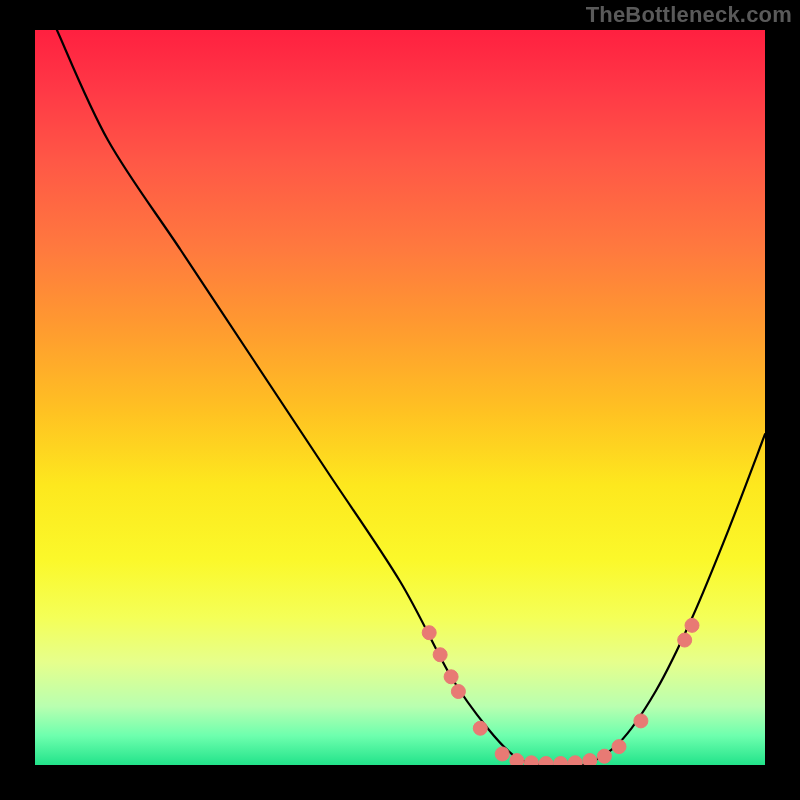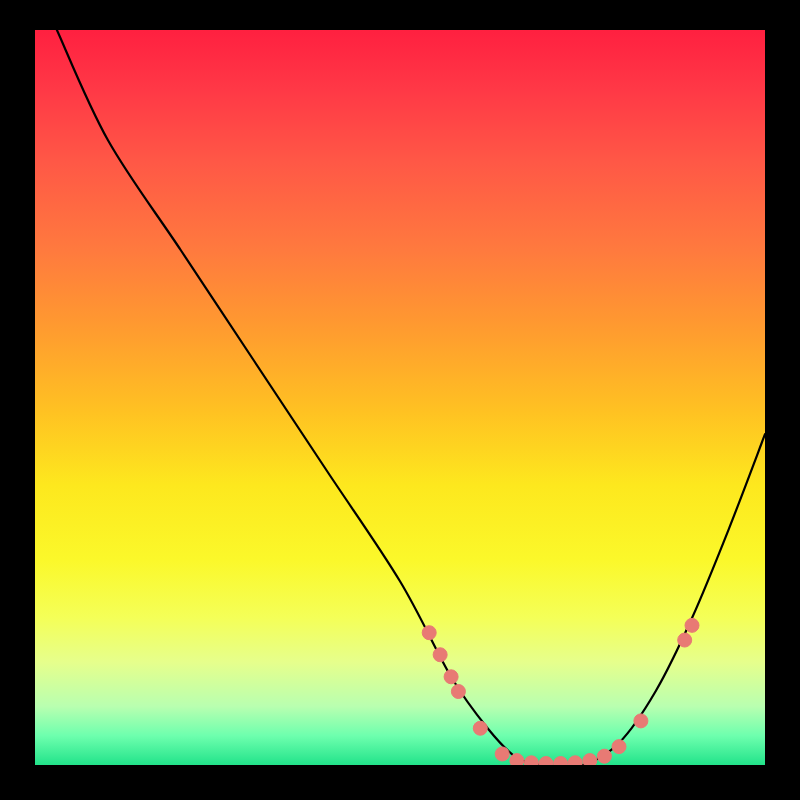--- a/index.html
+++ b/index.html
@@ -54,20 +54,21 @@
     left: 0;
     top: 0;
     width: 730px;
     height: 735px;
   }
 </style>
 </head>
 <body>
 <div class="container">
 
+  <div class="watermark">TheBottleneck.com</div>
 
   <div class="plot-area">
     <svg class="curve" viewBox="0 0 730 735" preserveAspectRatio="none">
 
       <path id="curve-path" d="M 21.9 0 C 30.416666666666664 18.375, 52.31666666666666 73.5, 73 110.25 C 93.68333333333334 147, 121.66666666666667 183.75, 146 220.5 C 170.33333333333334 257.25, 194.66666666666666 293.99999999999994, 219 330.74999999999994 C 243.33333333333334 367.49999999999994, 267.6666666666667 404.25, 292 441 C 316.3333333333333 477.75, 344.31666666666666 516.95, 365 551.25 C 385.68333333333334 585.55, 401.49999999999994 622.3, 416.09999999999997 646.8 C 430.7 671.3, 441.65000000000003 684.775, 452.6 698.25 C 463.55 711.725, 472.0666666666667 721.525, 481.8 727.65 C 491.5333333333333 733.775, 500.04999999999995 733.775, 510.99999999999994 735 C 521.9499999999999 736.225, 535.3333333333334 738.675, 547.5 735 C 559.6666666666666 731.325, 571.8333333333334 725.2, 584 712.95 C 596.1666666666666 700.7, 608.3333333333334 682.325, 620.5 661.5 C 632.6666666666666 640.675, 644.8333333333334 614.95, 657 588 C 669.1666666666666 561.05, 681.3333333333334 530.425, 693.5 499.79999999999995 C 705.6666666666666 469.17499999999995, 723.9166666666666 420.175, 730 404.25" fill="none" stroke="#000000" stroke-width="2.2" stroke-linecap="round" stroke-linejoin="round"></path>
 
       <g id="dots" fill="#e87a74" stroke="#e87a74">
           <circle cx="394.20000000000005" cy="602.7" r="7"></circle>
           <circle cx="405.15000000000003" cy="624.75" r="7"></circle>
           <circle cx="416.09999999999997" cy="646.8" r="7"></circle>

